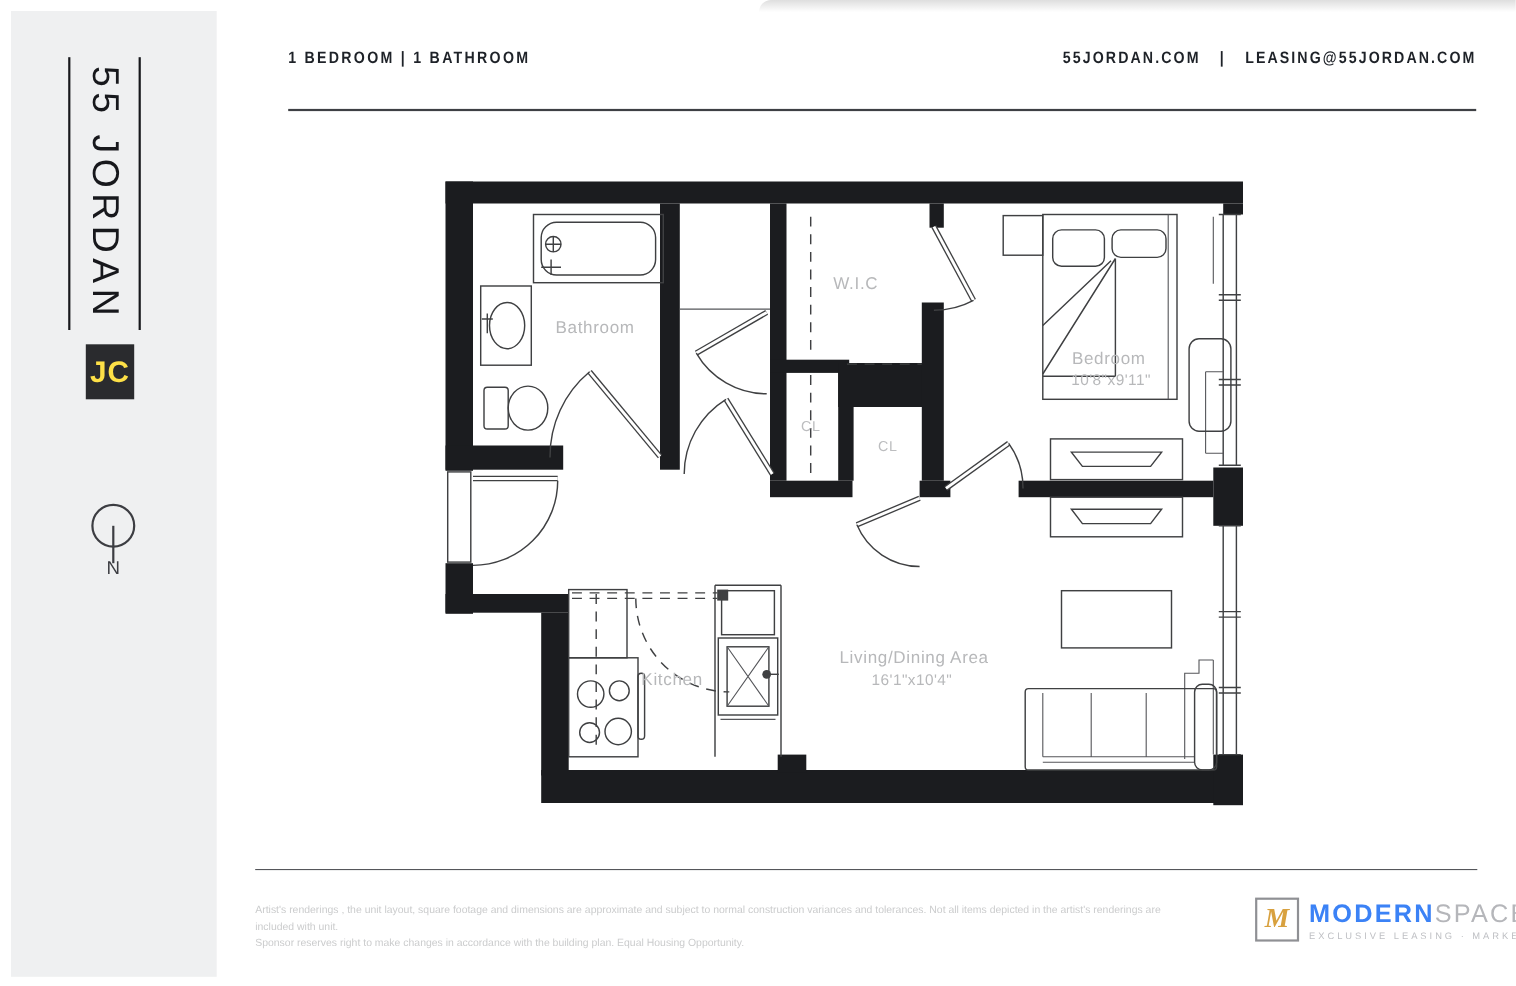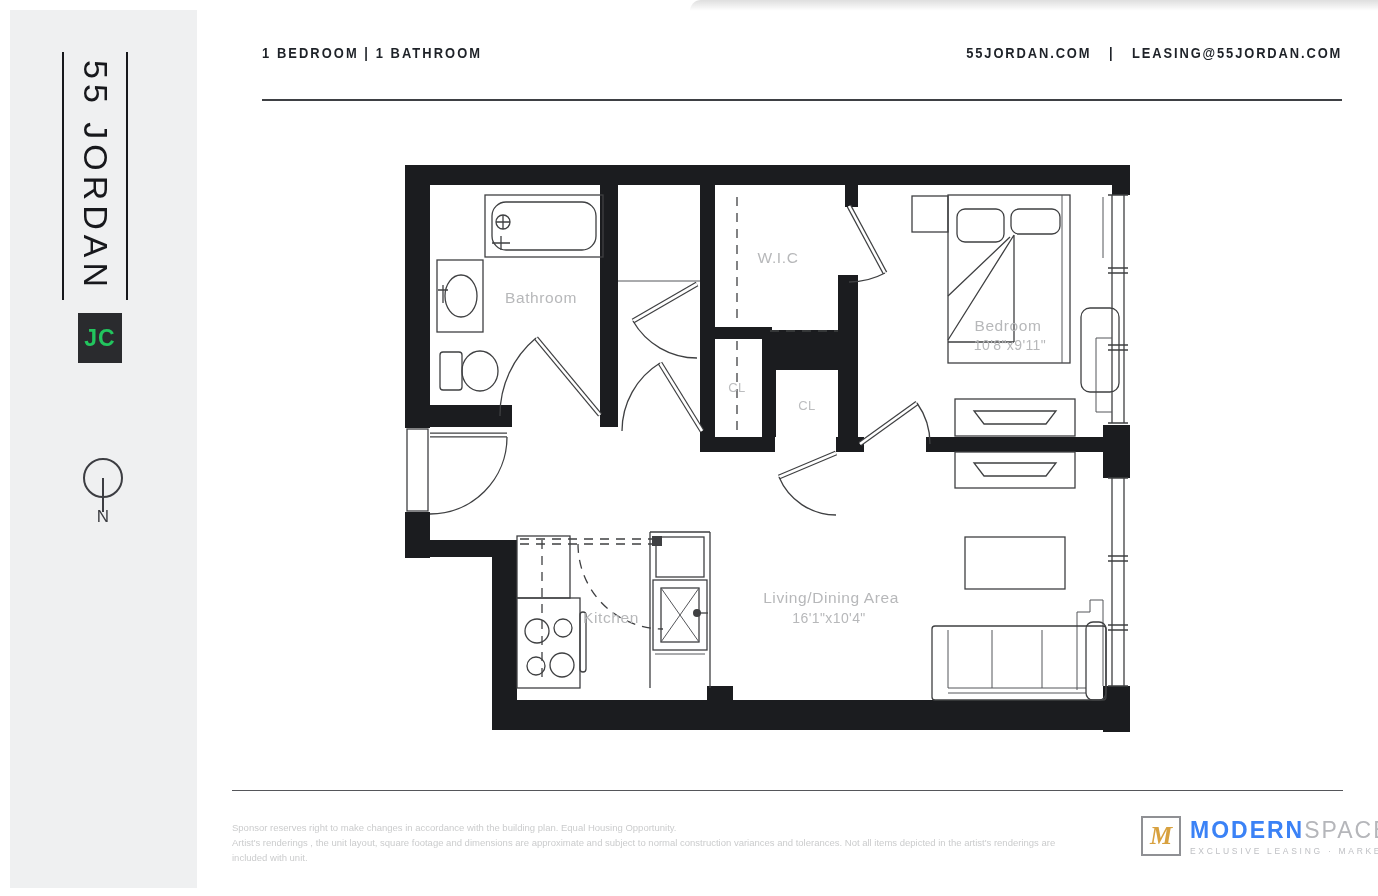--- a/index.html
+++ b/index.html
@@ -19,23 +19,23 @@
   .brand{
     left:52px;top:42px;width:62px;height:248px;
     border-left:2px solid #17181c;border-right:2px solid #17181c;
   }
   .brand-text{
     position:absolute;top:50%;left:50%;
     transform:translate(-50%,-50%) rotate(90deg);
     white-space:nowrap;font-size:34px;letter-spacing:5px;color:#17181c;font-weight:400;
   }
   .jc-badge{
-    left:68px;top:303px;width:44px;height:50px;background:#2a2b2e;color:#22c55e;
+    left:68px;top:303px;width:44px;height:50px;background:#2a2b2e;color:#fde047;
     display:flex;align-items:center;justify-content:center;
-    font-size:23px;font-weight:700;letter-spacing:1px;
+    font-size:27px;font-weight:700;letter-spacing:1px;
   }
   .compass-circle{
     left:73px;top:448px;width:40px;height:40px;box-sizing:border-box;
     border:2px solid #3c3d42;border-radius:50%;
   }
   .compass-needle{left:92px;top:468px;width:2px;height:34px;background:#3c3d42;}
   .compass-n{left:83px;top:497px;width:20px;text-align:center;font-size:17px;color:#3c3d42;}
   .unit-block{left:58px;top:778px;color:#14161c;}
   .unit-label{font-size:31px;font-weight:800;transform:scaleX(.8);transform-origin:left center;letter-spacing:0;}
   .unit-number{font-size:21px;font-weight:700;transform:scaleX(.8);transform-origin:left center;margin-top:4px;letter-spacing:.5px;}
@@ -234,22 +234,22 @@
     <rect class="ln" x="932" y="626" width="174" height="74" rx="3"></rect>
     <path class="lnthin" d="M948 630 V688 M992 630 V688 M1042 630 V688 M948 688 H1086 M948 693 H1086"></path>
     <rect class="ln" x="1086" y="622" width="20" height="78" rx="7"></rect>
     <text class="room-label" x="831" y="603" text-anchor="middle">Living/Dining Area</text>
     <text class="room-dim" x="829" y="623" text-anchor="middle">16'1"x10'4"</text>
   </g>
 </svg>
 
 <div class="abs ftr-rule"></div>
 <div class="abs disclaimer">
+  <div>Artist's renderings , the unit layout, square footage and dimensions are approximate and subject to normal construction variances and tolerances. Not all items depicted in the artist's renderings are included with unit.</div>
   <div>Sponsor reserves right to make changes in accordance with the building plan. Equal Housing Opportunity.</div>
-  <div>Artist's renderings , the unit layout, square footage and dimensions are approximate and subject to normal construction variances and tolerances. Not all items depicted in the artist's renderings are included with unit.</div>
 </div>
 <div class="abs ms-box">
   <span>M</span>
 </div>
 <div class="abs ms-text">
   <div class="ms-name">
     <span class="bold">MODERN</span><span class="light">SPACES</span>
   </div>
   <div class="ms-tagline">EXCLUSIVE LEASING · MARKETING</div>
 </div>

